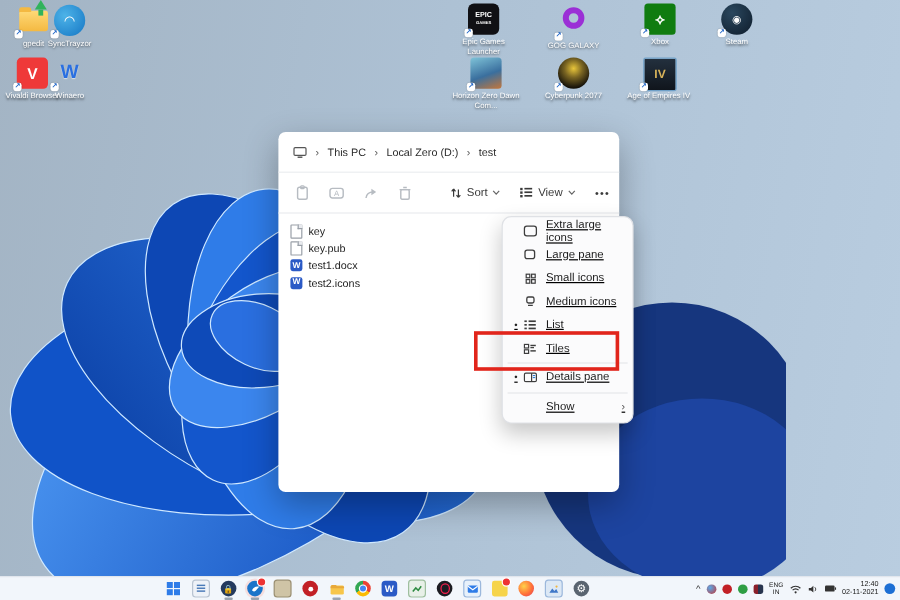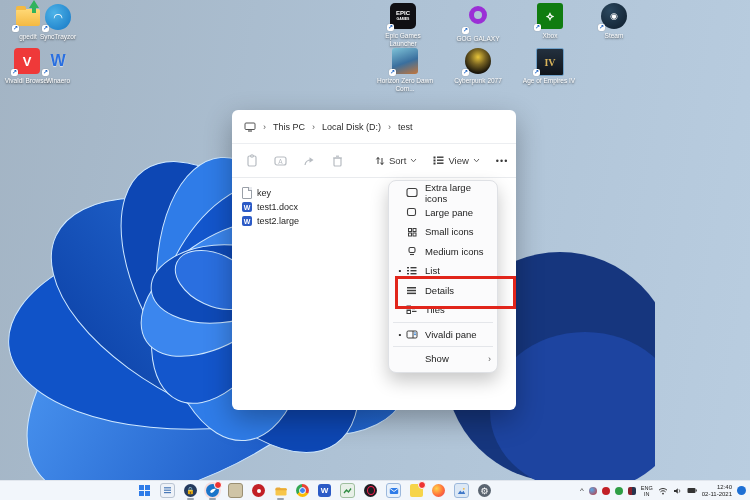--- a/index.html
+++ b/index.html
@@ -42,23 +42,23 @@
   .tbmore{font-size:9px;color:#3a3a3a;letter-spacing:1px;cursor:pointer;}
   #filelist{padding:8px 0 0 10px;}
   .frow{display:flex;align-items:center;gap:5px;height:14.2px;font-size:9px;color:#1f1f1f;}
   .fico-file{width:8px;height:10px;background:#fff;border:1px solid #9aa0a8;border-radius:1px;position:relative;}
   .fico-file:before{content:"";position:absolute;right:-1px;top:-1px;width:3px;height:3px;
     background:#e8eaee;border-left:1px solid #9aa0a8;border-bottom:1px solid #9aa0a8;}
   .fico-word{width:10px;height:10px;background:#2b5ac6;border-radius:2px;color:#fff;font-size:7px;
     font-weight:bold;display:flex;align-items:center;justify-content:center;}
 
   
-  #viewmenu{position:absolute;left:388px;top:180px;width:108px;background:#fbfbfc;
+  #viewmenu{position:absolute;left:418px;top:180px;width:108px;background:#fbfbfc;
     border:1px solid #dfe1e5;border-radius:8px;box-shadow:0 8px 18px rgba(0,0,0,.22);
-    z-index:4;padding:2px 0 3px 0;}
+    z-index:4;padding:2px 0 3px 0;text-decoration:underline;}
   .mi{height:19.5px;display:flex;align-items:center;padding:0 6px 0 6px;cursor:pointer;}
   .mdot{width:10px;font-size:8px;color:#222;text-align:center;flex:0 0 10px;}
   .mico{width:13px;flex:0 0 13px;display:flex;justify-content:center;color:#3d3d3d;}
   .mlbl{font-size:9.5px;color:#1c1c1c;margin-left:7px;flex:1;}
   .msub{font-size:9px;color:#555;}
   .msep{height:1px;background:#e4e6ea;margin:2px 4px;}
   #redbox{position:absolute;left:395px;top:276px;width:115px;height:27px;
     border:3px solid #e1251b;z-index:5;pointer-events:none;}
 
   
@@ -178,36 +178,36 @@
   </div>
   <div class="dicon" style="left:446px;top:48px;">
     <div class="art">
       <div class="sq" style="background:radial-gradient(circle at 50% 35%,#e8c53a 0%,#7a6522 35%,#17130a 75%);border-radius:50%;"></div>
       <span class="sc-arrow">↗</span>
     </div>
     <div class="lbl">Cyberpunk 2077</div>
   </div>
   <div class="dicon" style="left:517px;top:48px;">
     <div class="art">
-      <div class="sq" style="background:linear-gradient(#23303e,#10151c);border:1px solid #6fa0c8;border-radius:2px;color:#d8b35a;font-size:10px;font-family:Liberation Serif, serif;">IV</div>
+      <div class="sq" style="background:linear-gradient(#23303e,#10151c);border:1px solid #6fa0c8;border-radius:2px;color:#d8b35a;font-size:10px;font-family:Liberation Sans, sans-serif;">IV</div>
       <span class="sc-arrow">↗</span>
     </div>
     <div class="lbl">Age of Empires IV</div>
   </div>
 
   <div id="window">
     <div id="crumbbar">
       <svg width="12" height="10" viewBox="0 0 12 10">
         <rect x="1" y="1" width="10" height="6.5" rx="1" fill="none" stroke="#555" stroke-width="1"></rect>
         <rect x="4" y="8.4" width="4" height="1.2" fill="#555"></rect>
       </svg>
       <span class="chev">›</span>
       <span class="crumb">This PC</span>
       <span class="chev">›</span>
-      <span class="crumb">Local Disk (D:)</span>
+      <span class="crumb">Local Zero (D:)</span>
       <span class="chev">›</span>
       <span class="crumb">test</span>
     </div>
 
     <div id="toolbar">
       <span class="tbico">
         <svg width="12" height="13" viewBox="0 0 12 13">
             <rect x="2" y="2" width="8" height="10" rx="1.5" fill="none" stroke="#b7bcc2" stroke-width="1.2"></rect>
             <rect x="4.5" y="0.8" width="3" height="2.4" rx="0.8" fill="none" stroke="#b7bcc2" stroke-width="1"></rect>
           </svg>
@@ -258,26 +258,30 @@
       </span>
       <span class="tbmore">•••</span>
     </div>
 
     <div id="filelist">
       <div class="frow">
         <span class="fico-file"></span>
         <span>key</span>
       </div>
       <div class="frow">
+        <span class="fico-file"></span>
+        <span>key.pub</span>
+      </div>
+      <div class="frow">
         <span class="fico-word">W</span>
         <span>test1.docx</span>
       </div>
       <div class="frow">
         <span class="fico-word">W</span>
-        <span>test2.large</span>
+        <span>test2.icons</span>
       </div>
     </div>
   </div>
 
   <div id="viewmenu">
     <div class="mi">
       <span class="mdot"></span>
       <span class="mico">
           <svg width="12" height="11" viewBox="0 0 12 11">
             <rect x="1" y="1.5" width="10" height="8" rx="2" fill="none" stroke="#3d3d3d" stroke-width="1.1"></rect>
@@ -327,52 +331,41 @@
             <rect x="1" y="7" width="2" height="1.4" fill="#3d3d3d"></rect>
             <rect x="4.5" y="7" width="6" height="1.4" fill="#3d3d3d"></rect>
           </svg>
         </span>
       <span class="mlbl">List</span>
     </div>
     <div class="mi">
       <span class="mdot"></span>
       <span class="mico">
           <svg width="11" height="9" viewBox="0 0 11 9">
-            <rect x="1" y="1" width="9" height="1.5" fill="#3d3d3d"></rect>
-            <rect x="1" y="3.8" width="9" height="1.5" fill="#3d3d3d"></rect>
-            <rect x="1" y="6.6" width="9" height="1.5" fill="#3d3d3d"></rect>
-          </svg>
-        </span>
-      <span class="mlbl">Details</span>
-    </div>
-    <div class="mi">
-      <span class="mdot"></span>
-      <span class="mico">
-          <svg width="11" height="9" viewBox="0 0 11 9">
             <rect x="1" y="1" width="3.5" height="3" fill="none" stroke="#3d3d3d"></rect>
             <rect x="6" y="1.3" width="4.5" height="1.2" fill="#3d3d3d"></rect>
             <rect x="6" y="3.2" width="3" height="1" fill="#3d3d3d"></rect>
             <rect x="1" y="5.5" width="3.5" height="3" fill="none" stroke="#3d3d3d"></rect>
             <rect x="6" y="5.8" width="4.5" height="1.2" fill="#3d3d3d"></rect>
           </svg>
         </span>
       <span class="mlbl">Tiles</span>
     </div>
     <div class="msep"></div>
     <div class="mi">
       <span class="mdot">•</span>
       <span class="mico">
           <svg width="12" height="9" viewBox="0 0 12 9">
             <rect x="1" y="1" width="10" height="7" rx="1.2" fill="none" stroke="#3d3d3d"></rect>
             <line x1="7" y1="1" x2="7" y2="8" stroke="#3d3d3d"></line>
             <rect x="8" y="2.5" width="2" height="0.9" fill="#2b7cd3"></rect>
             <rect x="8" y="4.2" width="2" height="0.9" fill="#2b7cd3"></rect>
           </svg>
         </span>
-      <span class="mlbl">Vivaldi pane</span>
+      <span class="mlbl">Details pane</span>
     </div>
     <div class="msep"></div>
     <div class="mi">
       <span class="mdot"></span>
       <span class="mico"></span>
       <span class="mlbl">Show</span>
       <span class="msub">›</span>
     </div>
   </div>
 

